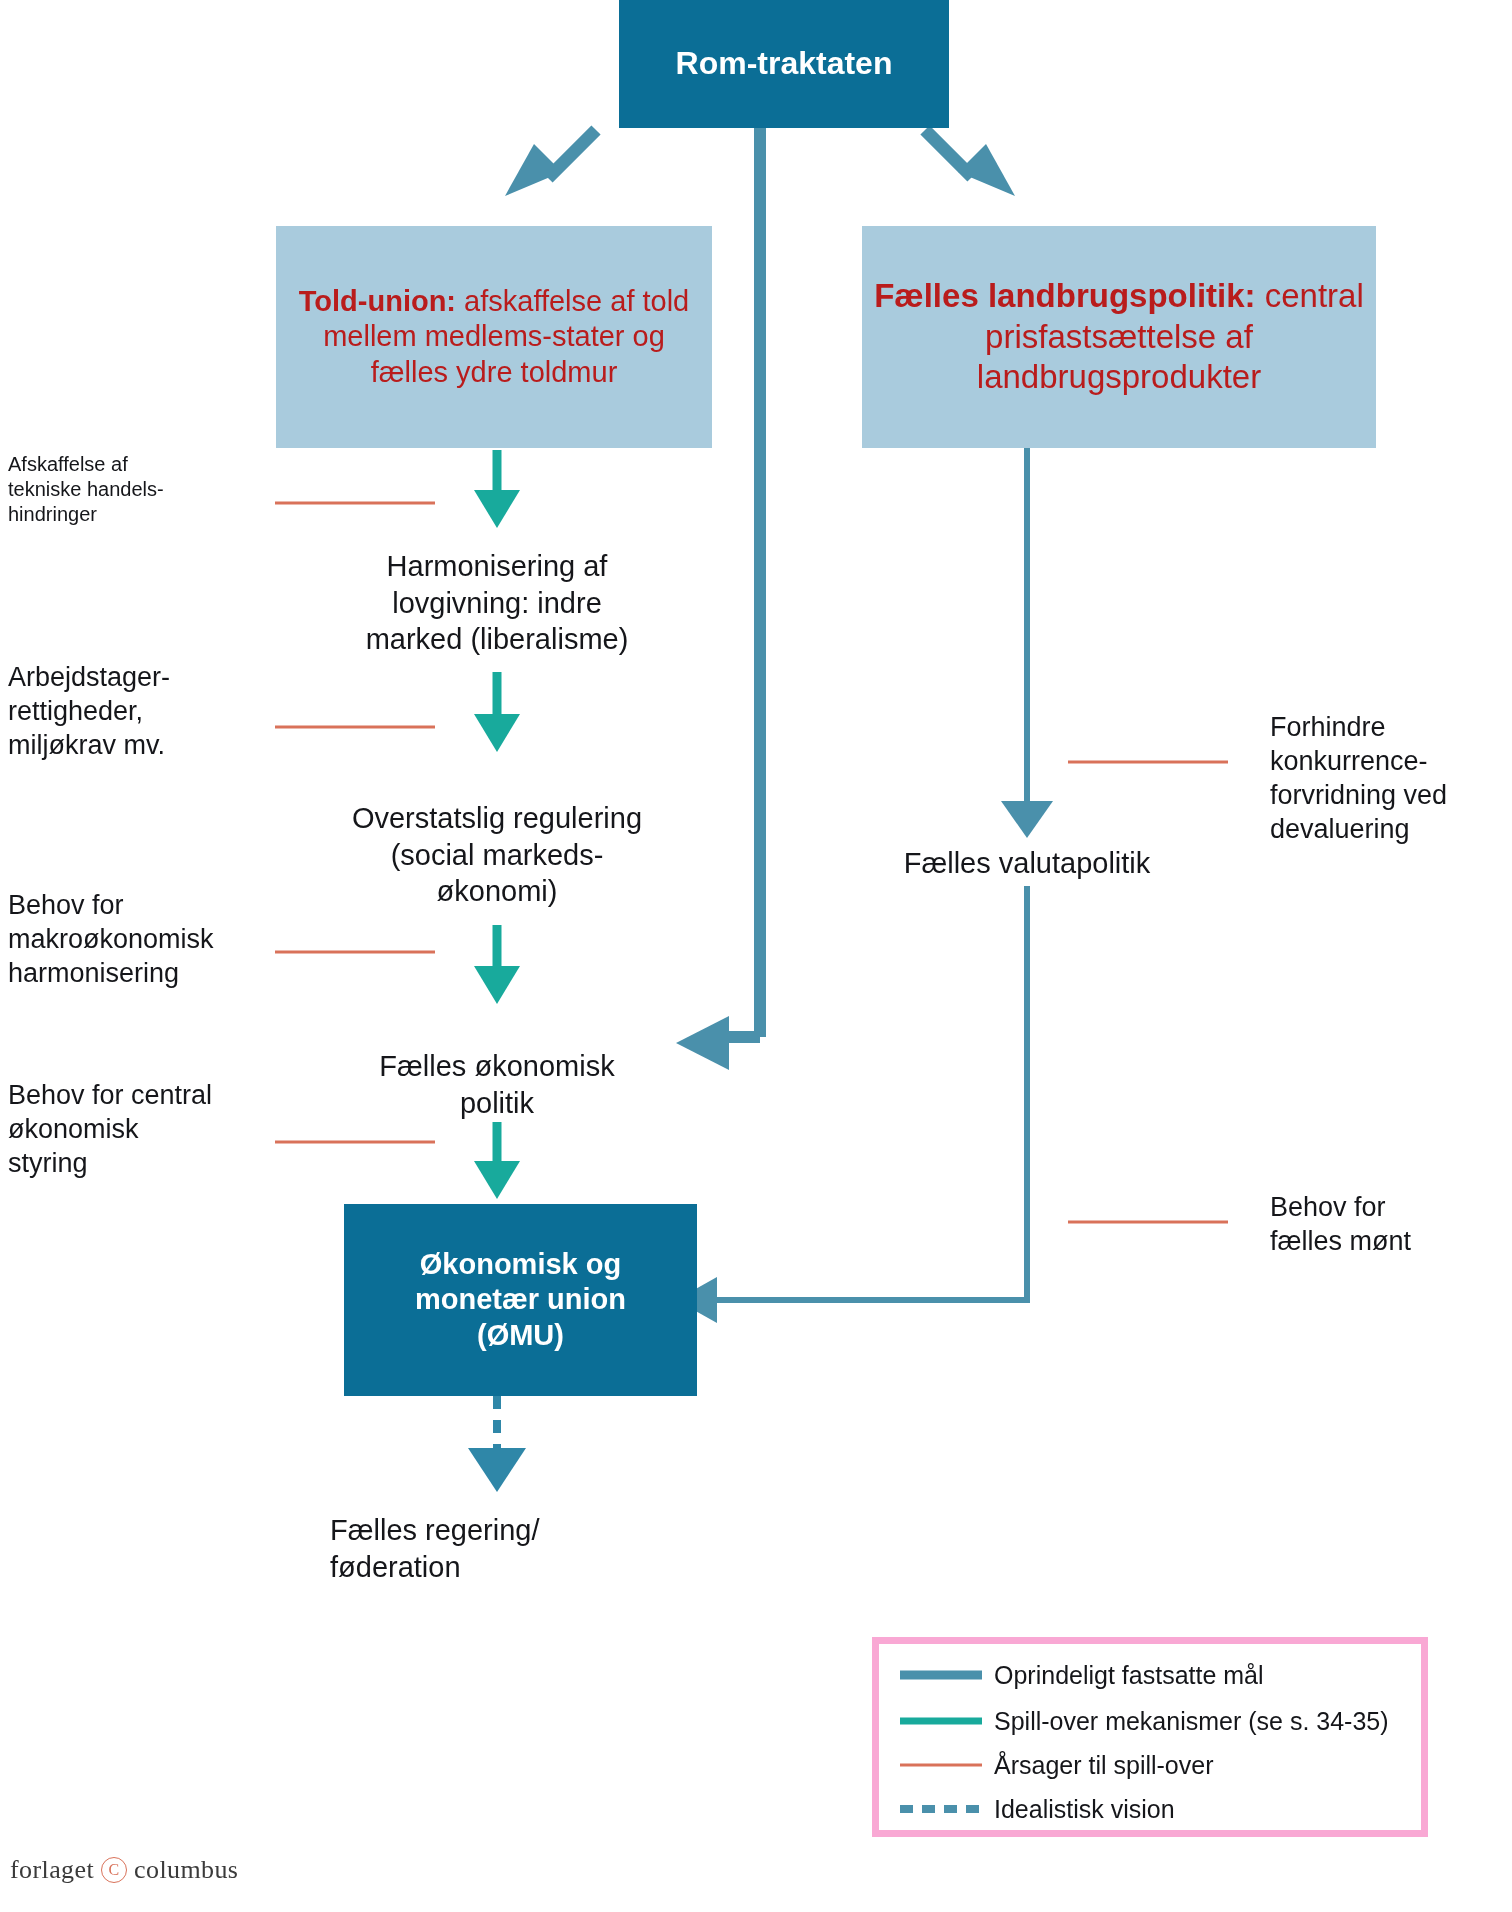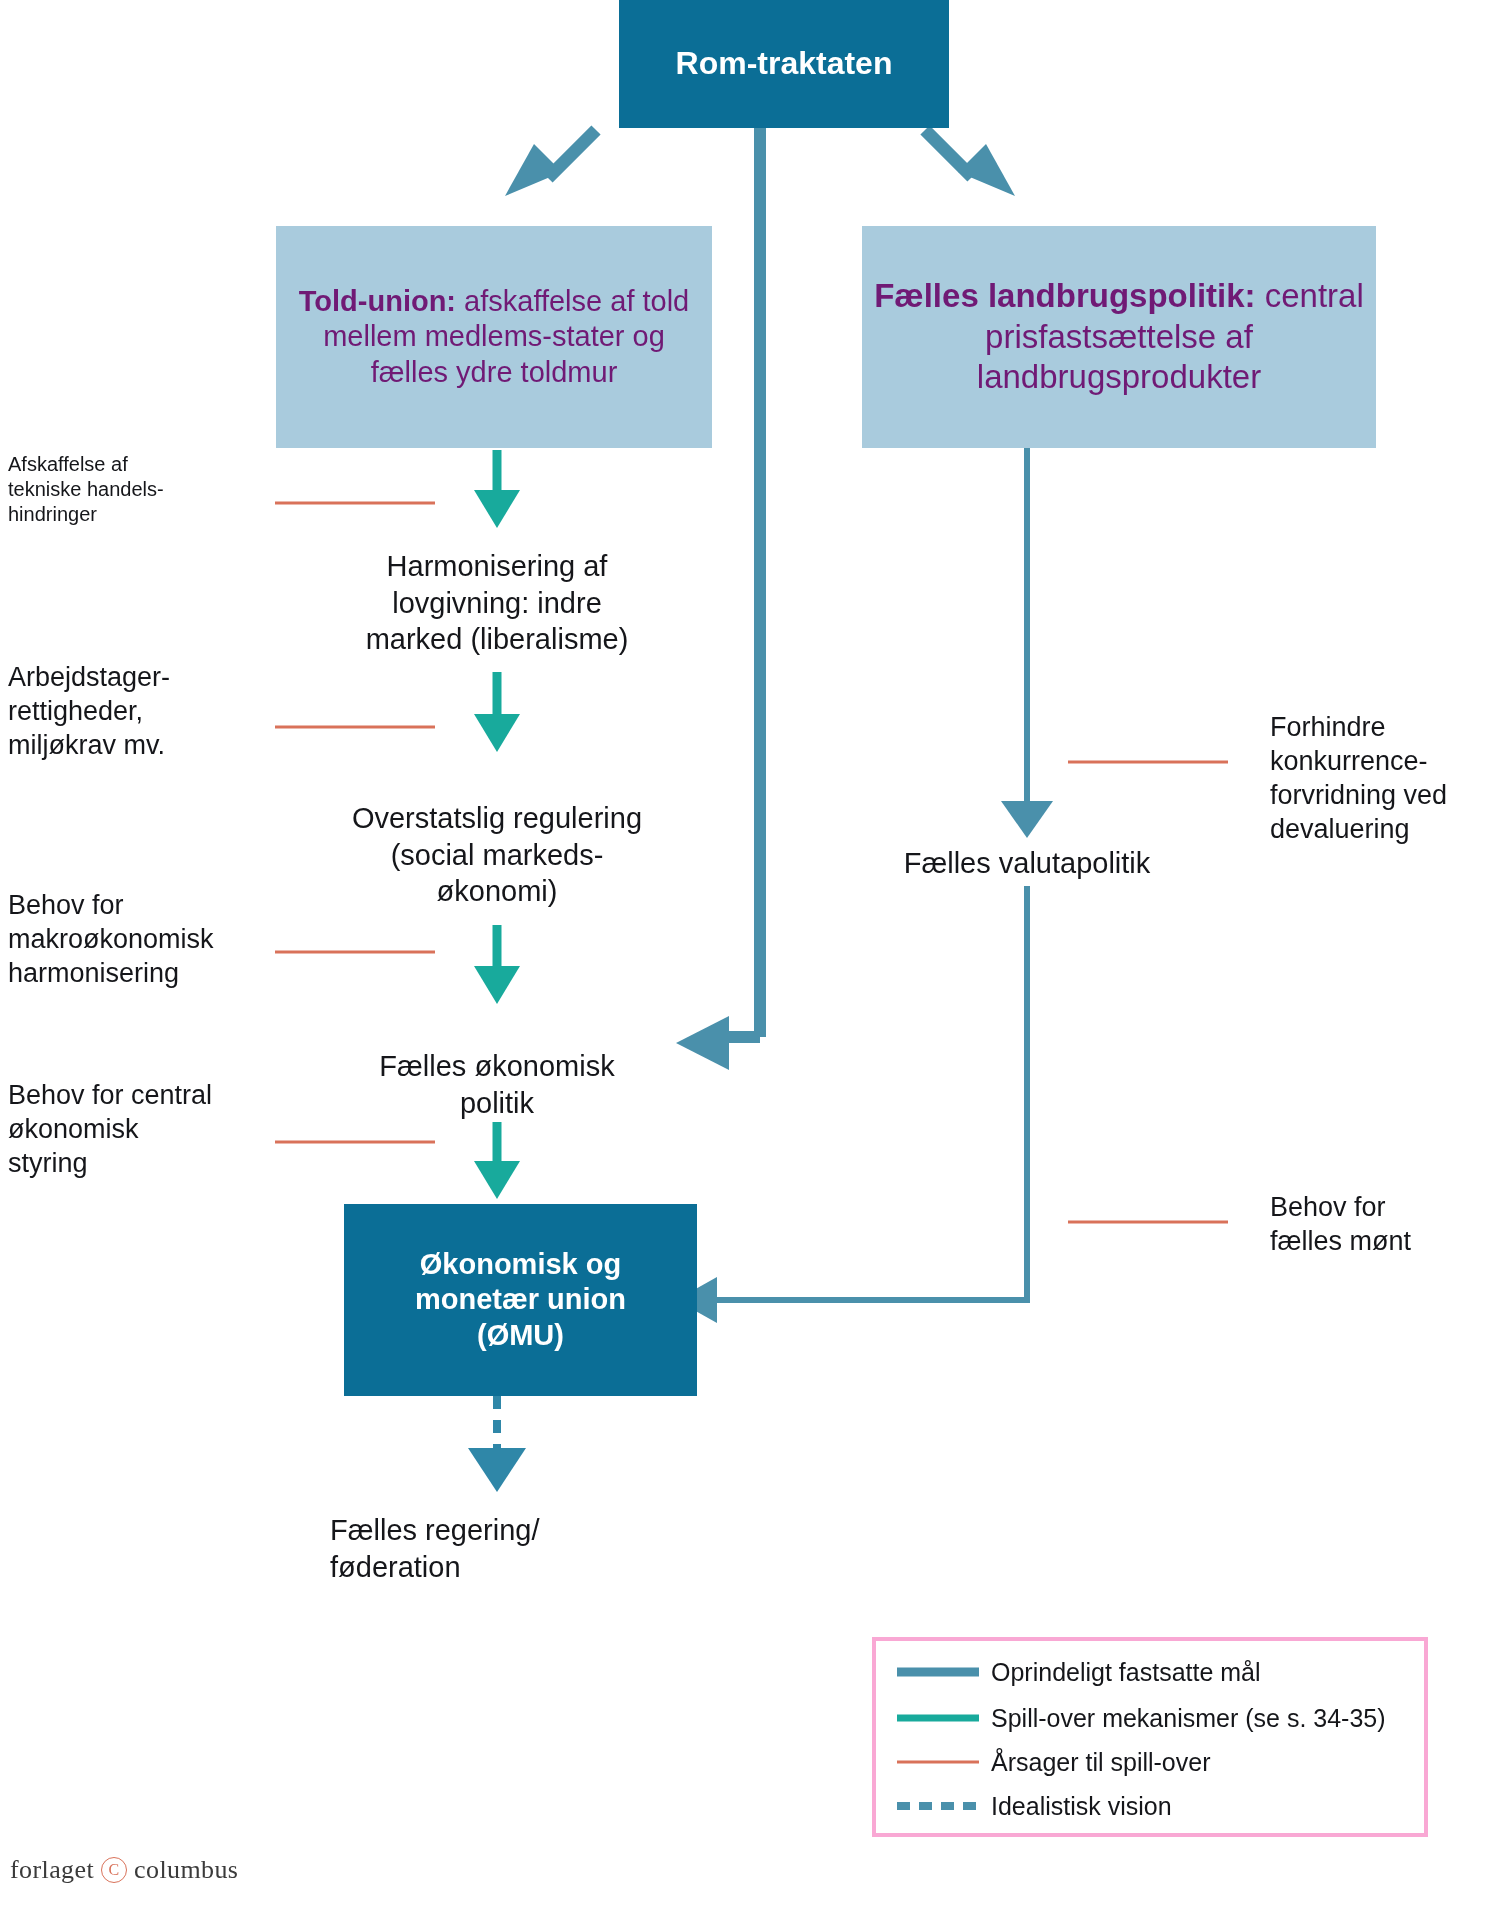--- a/index.html
+++ b/index.html
@@ -37,37 +37,37 @@
     line-height: 1.23;
   }
   .box-dark {
     background: #0b6e96;
     color: #ffffff;
     font-weight: bold;
     margin-left: 24px;
   }
   .box-light {
     background: #a9cbdd;
-    color: #701a75;
+    color: #b91c1c;
   }
   .box-inner { width: 100%; padding: 0 10px; box-sizing: border-box; }
 
   .plain-text {
     position: absolute;
     color: #15161a;
     line-height: 1.26;
     white-space: pre-line;
   }
   .center-text { text-align: center; }
   .left-text { text-align: left; }
 
   .legend-box {
     position: absolute;
     box-sizing: border-box;
-    border: 4px solid #f9a8d4;
+    border: 7px solid #f9a8d4;
     background: #ffffff;
   }
   .legend-row {
     position: absolute;
     display: flex;
     align-items: center;
     height: 34px;
   }
   .legend-swatch {
     width: 82px;

